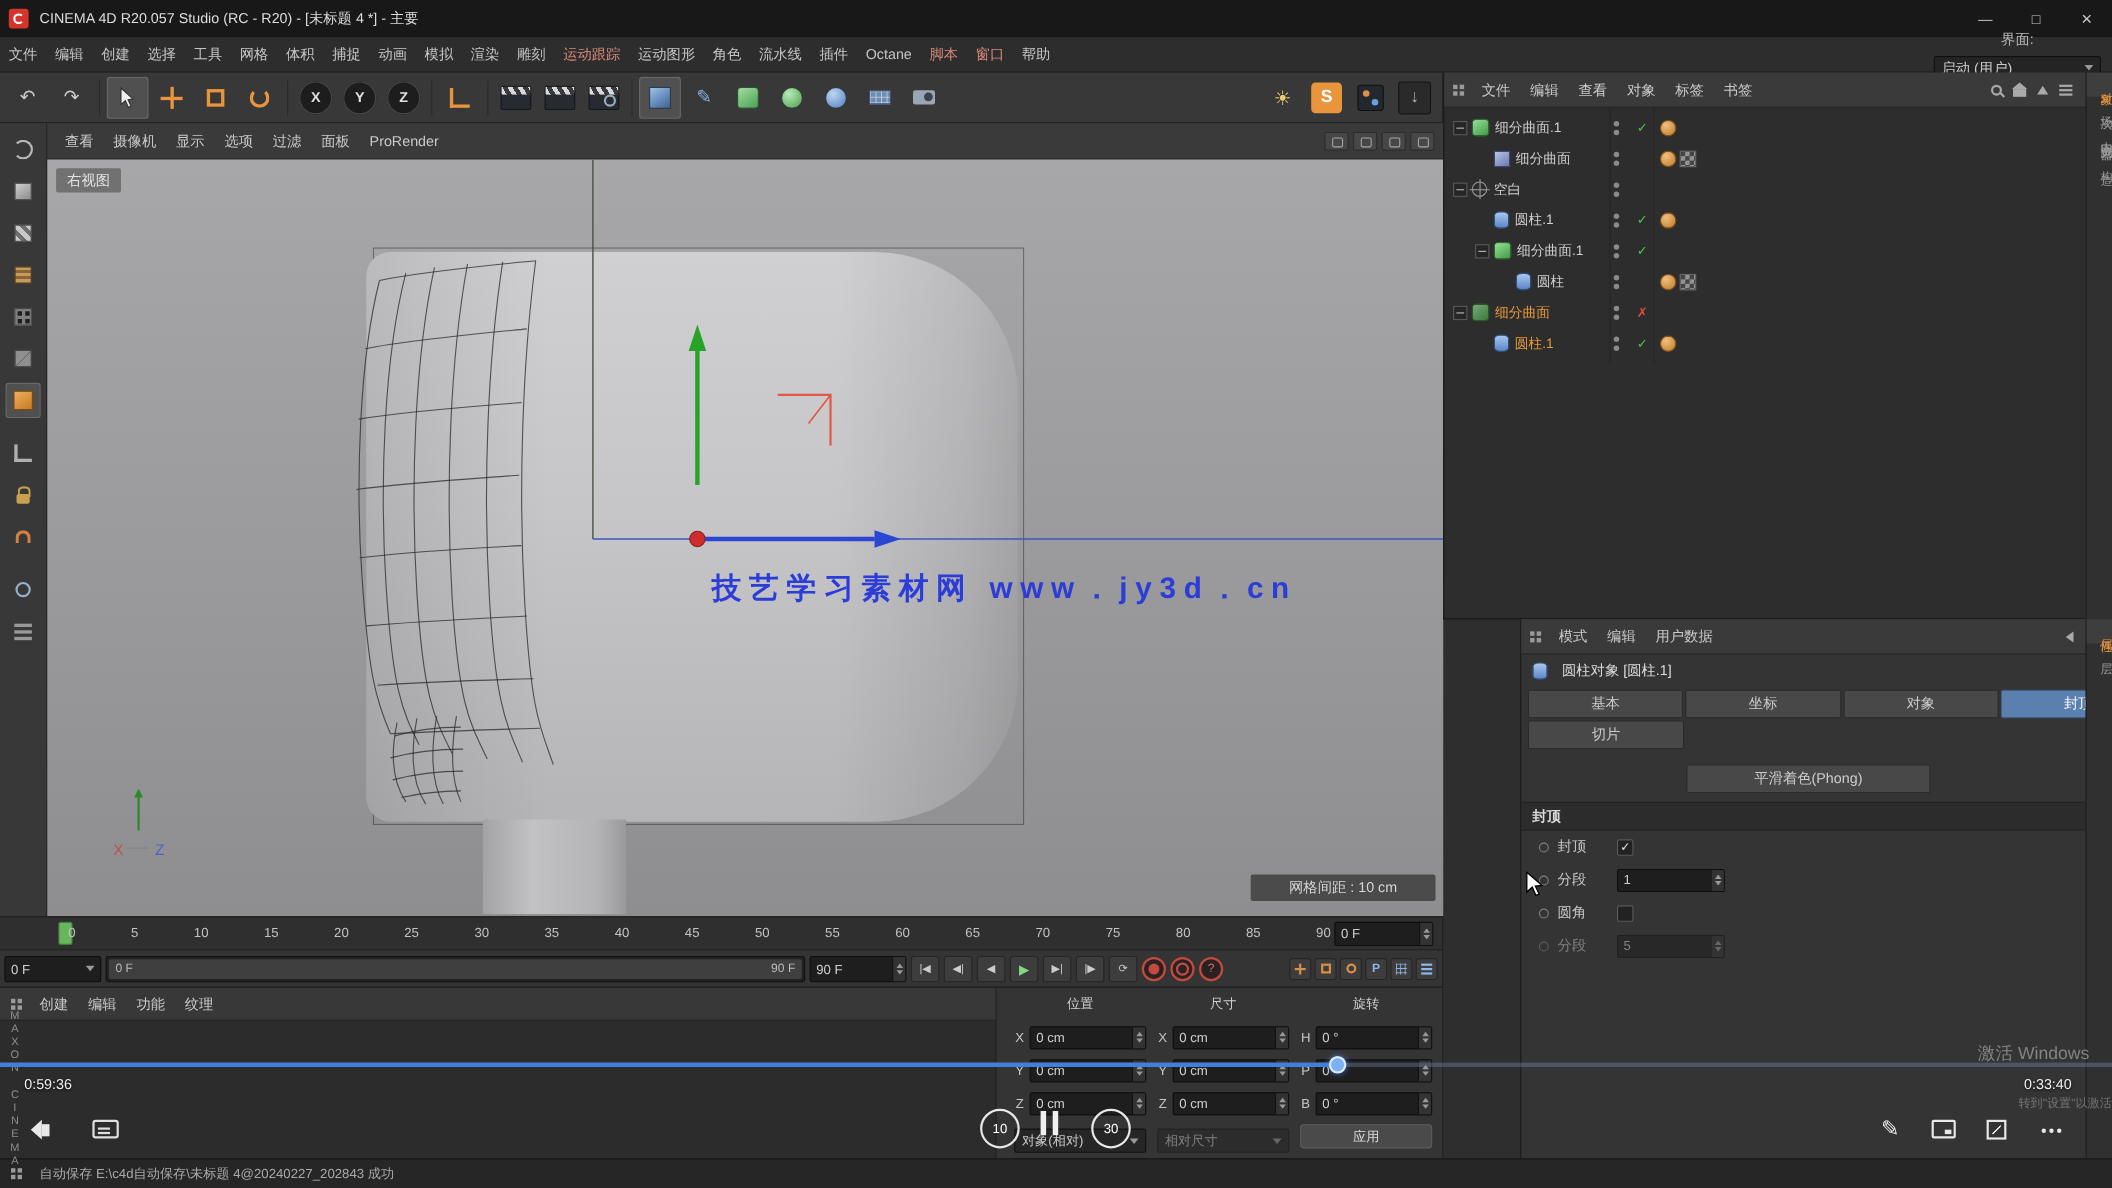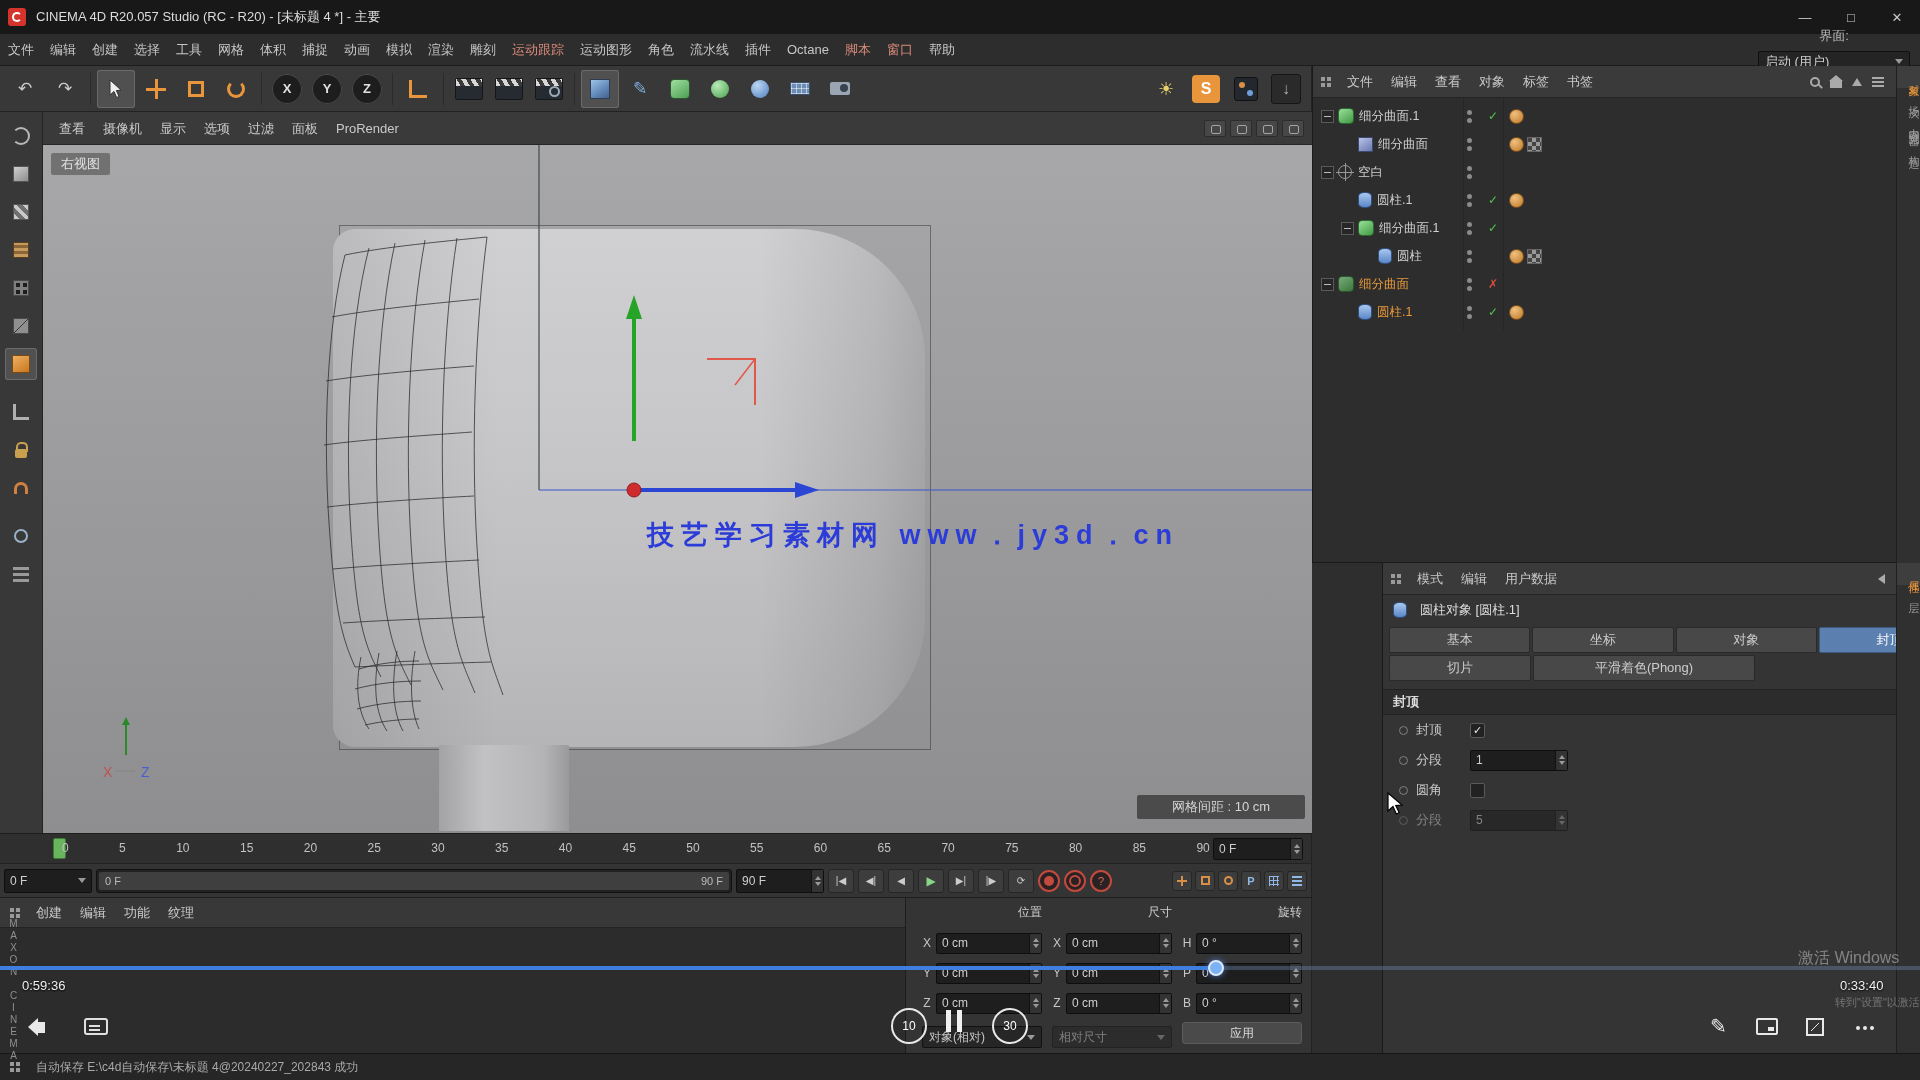--- a/index.html
+++ b/index.html
@@ -123,21 +123,21 @@
 
   
   .materials { position:absolute; left:0; top:897px; width:906px; height:156px; background:#2c2c2c; border-top:1px solid #1d1d1d; border-right:1px solid #1d1d1d; }
   .pm-menu { height:30px; background:#383838; border-bottom:1px solid #242424; display:flex; align-items:center; gap:2px; padding:0 8px; color:#c9c9c9; }
   .grid-ic { width:4px; height:4px; background:#9a9a9a; box-shadow:6px 0 #9a9a9a,0 6px #9a9a9a,6px 6px #9a9a9a; margin:0 12px 6px 2px; flex:none; }
 
   
   .coords { position:absolute; left:906px; top:897px; width:406px; height:156px; background:#343434; border-top:1px solid #1d1d1d; border-right:1px solid #222; font-size:12px; color:#c6c6c6; }
   .co-col { position:absolute; width:120px; }
   .co-c1 { left:16px; } .co-c2 { left:146px; } .co-c3 { left:276px; }
-  .co-head { top:6px; text-align:right; color:#d0d0d0; }
+  .co-head { top:6px; text-align:center; color:#d0d0d0; }
   .co-row { display:flex; align-items:center; gap:4px; height:22px; position:absolute; width:120px; }
   .co-row .lb { width:10px; text-align:center; }
   .co-row .input { flex:1; height:21px; }
   .co-select { display:flex; align-items:center; justify-content:space-between; background:#262626; border:1px solid #111; height:22px; padding:0 6px; border-radius:2px; color:#c6c6c6; }
   .apply-btn { height:22px; background:#4a4a4a; border:1px solid #5c5c5c; border-radius:3px; display:flex; align-items:center; justify-content:center; color:#ddd; }
   .dim { opacity:.5; }
 
   
   .om { position:absolute; left:1312px; top:66px; width:584px; height:497px; background:#2d2d2d; border-left:1px solid #1a1a1a; border-bottom:1px solid #1a1a1a; }
   .om-menu { height:32px; background:#3a3a3a; border-bottom:1px solid #242424; display:flex; align-items:center; gap:2px; padding:0 6px; color:#c9c9c9; }
@@ -175,21 +175,21 @@
   .at-menu { height:32px; background:#3a3a3a; border-bottom:1px solid #242424; display:flex; align-items:center; gap:2px; padding:0 6px; }
   .at-tools { margin-left:auto; display:flex; gap:12px; align-items:center; padding-right:8px; }
   .tri-left { width:0; height:0; border-top:5px solid transparent; border-bottom:5px solid transparent; border-right:7px solid #aaa; }
   .tri-up { width:0; height:0; border-left:5px solid transparent; border-right:5px solid transparent; border-bottom:7px solid #aaa; }
   .gear-ic { width:11px; height:11px; border:2px solid #aaa; border-radius:50%; box-shadow:0 -4px 0 -2px #aaa,0 4px 0 -2px #aaa,4px 0 0 -2px #aaa,-4px 0 0 -2px #aaa; }
   .at-title { height:30px; display:flex; align-items:center; gap:8px; padding:0 10px; color:#dcdcdc; }
   .at-tabs { display:grid; grid-template-columns:repeat(4,1fr); gap:2px; padding:2px 6px 0 6px; }
   .tab { height:26px; background:#484848; border:1px solid #2a2a2a; display:flex; align-items:center; justify-content:center; border-radius:2px; color:#ccc; }
   .tab.active { background:#5b7fae; color:#fff; border-color:#3d5a80; }
   .at-tabs2 { display:flex; gap:2px; padding:2px 6px; }
-  .at-tabs2 .tab { width:142px; } .at-tabs2 .tab.wide { width:222px; }
+  .at-tabs2 .tab { width:142px; } .at-tabs2 .tab.wide { width:222px;margin-top:40px; }
   .at-section { margin-top:6px; height:26px; background:#2c2c2c; border-top:1px solid #222; border-bottom:1px solid #222; display:flex; align-items:center; padding:0 10px; font-weight:bold; color:#ddd; }
   .ap-row { height:30px; display:flex; align-items:center; padding-left:16px; gap:8px; }
   .ap-dot { width:9px; height:9px; border:1px solid #808080; border-radius:50%; flex:none; }
   .ap-label { width:46px; }
   .chk { width:15px; height:15px; background:#222; border:1px solid #5a5a5a; border-radius:2px; display:flex; align-items:center; justify-content:center; color:#e8e8e8; font-size:11px; }
   .num { width:98px; height:21px; }
 
   
   .sidestrip { position:absolute; left:1896px; top:66px; width:24px; height:987px; background:#303030; border-left:1px solid #1f1f1f; }
   .vtab { writing-mode:vertical-rl; text-orientation:upright; font-size:11px; color:#9a9a9a; padding:9px 0; width:24px; text-align:center; letter-spacing:2px; }

